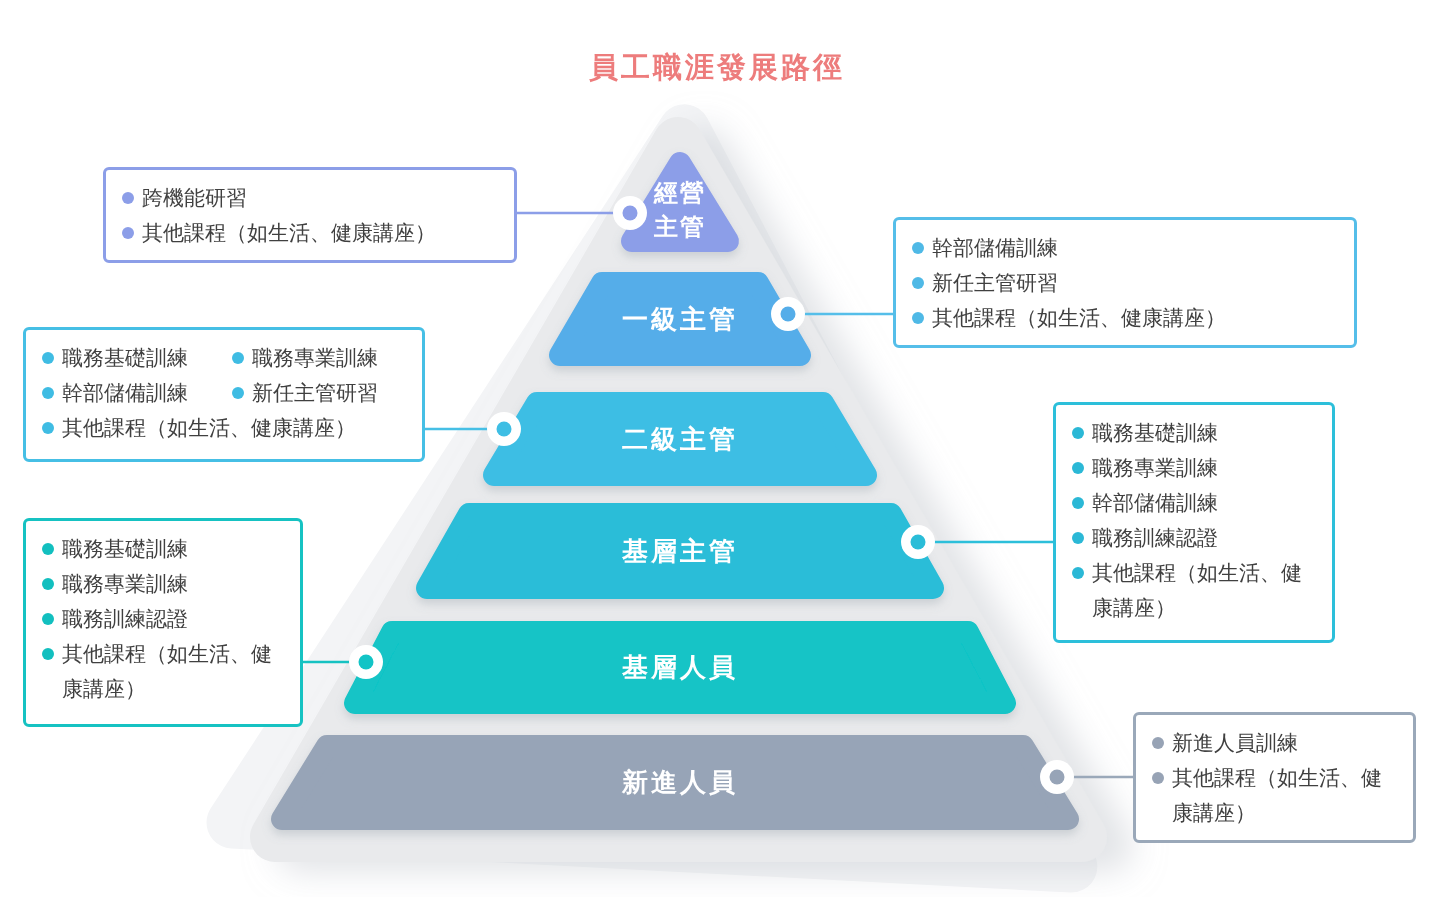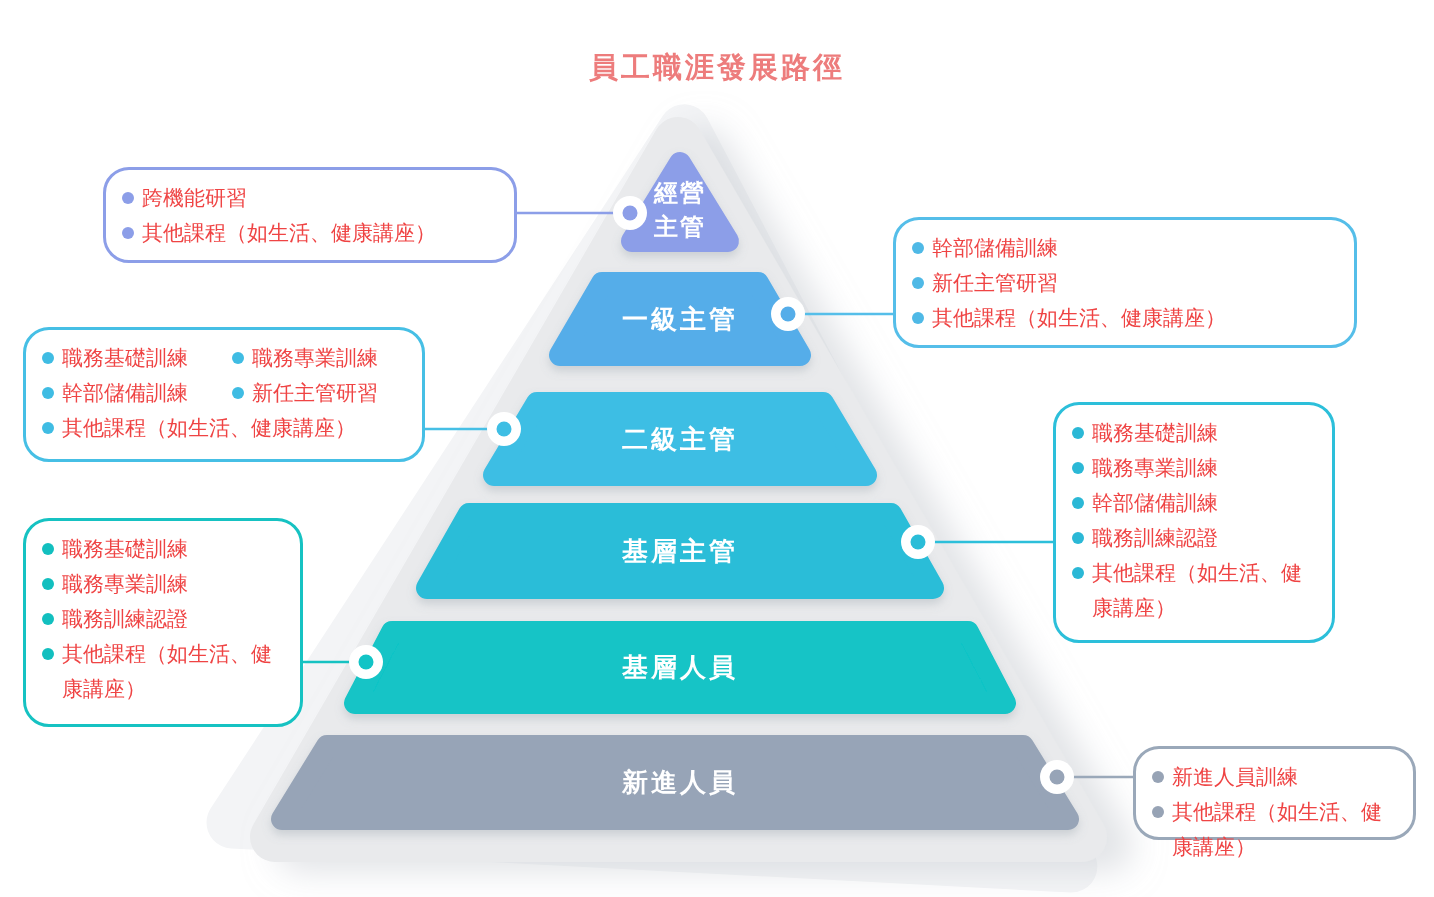--- a/index.html
+++ b/index.html
@@ -14,22 +14,22 @@
     font-size:29px;font-weight:bold;color:#ED7C7C;letter-spacing:3px;margin-top:18px;
   }
   svg.pyramid{position:absolute;left:0;top:0;}
   svg .lvl-label{
     fill:#ffffff;font-weight:bold;font-size:26px;letter-spacing:3px;
     text-anchor:middle;font-family:"Liberation Sans","DejaVu Sans",sans-serif;
   }
   svg .lvl-label.small{font-size:24px;letter-spacing:2px;}
   .box{
     position:absolute;background:#ffffff;border:3px solid #999;
-    border-radius:26px;padding:10px 16px;box-sizing:border-box;
-    font-size:21px;color:#ef4444;line-height:35px;
+    border-radius:6px;padding:10px 16px;box-sizing:border-box;
+    font-size:21px;color:#404040;line-height:35px;
   }
   .box .row{display:flex;align-items:flex-start;}
   .box .item{display:flex;align-items:flex-start;}
   .box .col1{width:190px;flex:none;}
   .dot{flex:none;width:12px;height:12px;border-radius:50%;margin:12px 8px 0 0;}
   .txt{flex:1 1 auto;}
   
   .b1{border-color:#8C9EE8;} .b1 .dot{background:#8C9EE8;}
   .b2{border-color:#55BEE9;} .b2 .dot{background:#4FB9E6;}
   .b3{border-color:#46BFE5;} .b3 .dot{background:#3FBCE3;}
@@ -197,21 +197,21 @@
     <div class="item">
       <span class="dot"></span>
       <span class="txt">職務訓練認證</span>
     </div>
     <div class="item">
       <span class="dot"></span>
       <span class="txt">其他課程（如生活、健康講座）</span>
     </div>
   </div>
 
-  <div class="box b6" style="left:1133px;top:712px;width:283px;height:94px;margin-top:34px;">
+  <div class="box b6" style="left:1133px;top:712px;width:283px;height:131px;">
     <div class="item">
       <span class="dot"></span>
       <span class="txt">新進人員訓練</span>
     </div>
     <div class="item">
       <span class="dot"></span>
       <span class="txt">其他課程（如生活、健康講座）</span>
     </div>
   </div>
 

